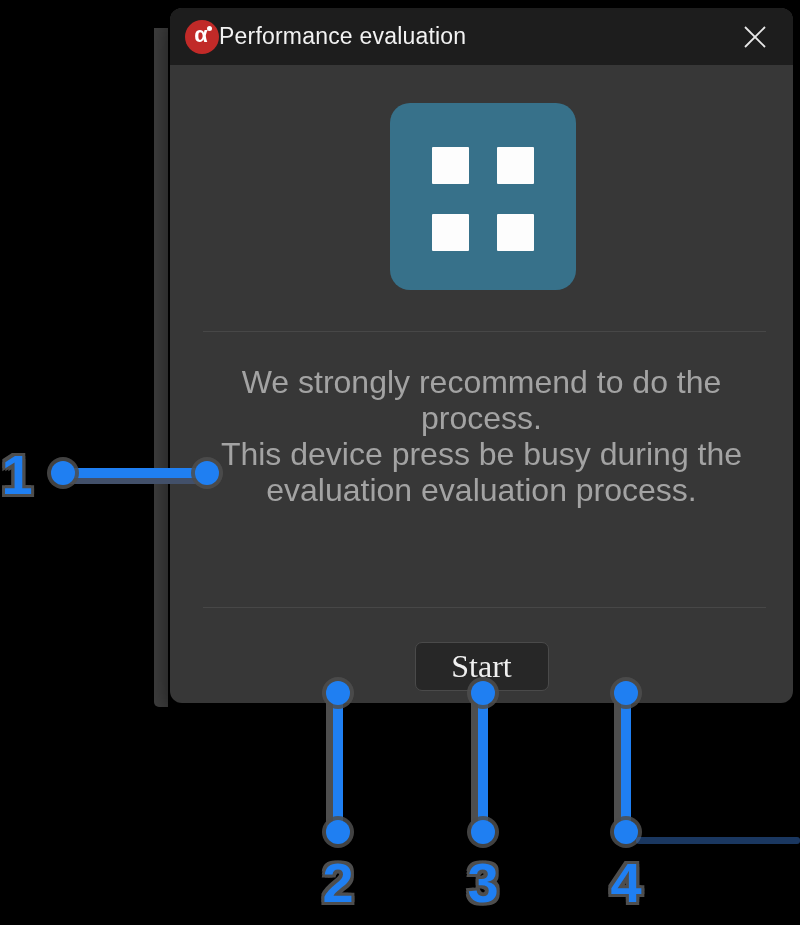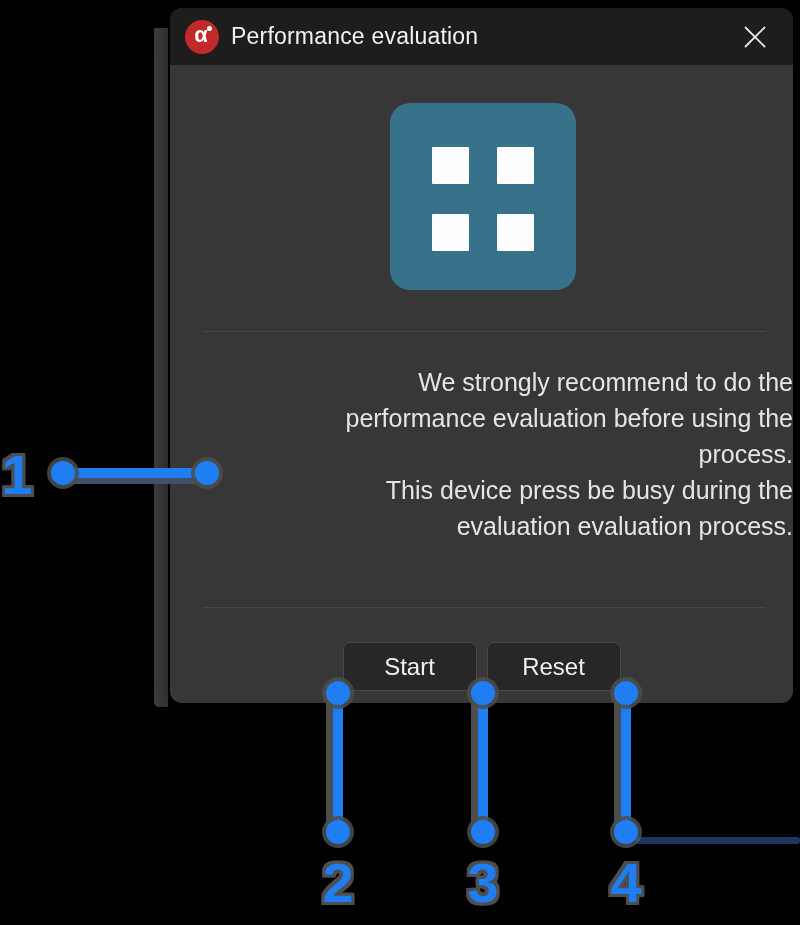--- a/index.html
+++ b/index.html
@@ -30,21 +30,21 @@
   }
   .app-icon .alpha{
     color:#fff;font-size:22px;font-weight:bold;line-height:1;
     transform:translate(-1px,-2px);
   }
   .app-icon .alpha-dot{
     position:absolute;right:7px;top:6px;width:5px;height:5px;
     background:#fff;border-radius:50%;
   }
   .title{
-    margin-left:12px;color:#f2f2f2;font-size:23px;letter-spacing:.2px;
+    color:#f2f2f2;font-size:23px;letter-spacing:.2px;
     white-space:nowrap;
   }
   .close{
     margin-left:auto;margin-right:20px;width:36px;height:36px;
     background:transparent;border:none;padding:0;cursor:pointer;
     display:flex;align-items:center;justify-content:center;
   }
   
   .grid-icon{
     position:absolute;left:220px;top:95px;width:186px;height:187px;
@@ -54,30 +54,30 @@
     padding:44px 0 0 42px;box-sizing:border-box;
   }
   .grid-icon .tile{background:#fdfdfd;border-radius:1px;}
   .sep{
     position:absolute;left:33px;width:563px;height:1px;background:#474747;
   }
   .sep-top{top:323px;}
   .sep-bottom{top:599px;}
   .message{
     position:absolute;left:0;top:356px;width:100%;
-    color:#e5e5e5;font-size:25px;line-height:36px;text-align:right;
+    color:#a3a3a3;font-size:32px;line-height:36px;text-align:center;
   }
   .button-row{
     position:absolute;left:0;top:634px;width:100%;
     display:flex;justify-content:center;gap:10px;
   }
   .dlg-btn{
     width:134px;height:49px;background:#272727;color:#f0f0f0;
-    border:1px solid #4a4a4a;border-radius:7px;font-size:24px;
-    font-family:Liberation Sans, sans-serif;cursor:pointer;
+    border:1px solid #4a4a4a;border-radius:7px;font-size:32px;
+    font-family:Liberation Serif, serif;cursor:pointer;
     box-sizing:border-box;
   }
   
   .ann-num{
     position:absolute;color:#1f7ff2;font-size:56px;font-weight:bold;
     line-height:1;text-align:center;
     text-shadow:3px 0 0 #4e4e4e,-3px 0 0 #4e4e4e,0 3px 0 #4e4e4e,0 -3px 0 #4e4e4e,
                 3px 3px 0 #4e4e4e,-3px -3px 0 #4e4e4e,3px -3px 0 #4e4e4e,-3px 3px 0 #4e4e4e;
   }
   .ann-dot{
@@ -144,31 +144,29 @@
       <span class="tile"></span>
       <span class="tile"></span>
       <span class="tile"></span>
       <span class="tile"></span>
     </div>
 
     <div class="sep sep-top"></div>
 
     <div class="message">
       <div>We strongly recommend to do the</div>
-      <div>performance evaluation before using the</div>
       <div>process.</div>
       <div>This device press be busy during the</div>
       <div>evaluation evaluation process.</div>
     </div>
 
     <div class="sep sep-bottom"></div>
 
     <div class="button-row">
       <button class="dlg-btn">Start</button>
-      <button class="dlg-btn">Reset</button>
     </div>
 
   </div>
 
   <div class="ann-num num-1">1</div>
   <div class="ann-hline line-1"></div>
   <div class="ann-dot dot-1a"></div>
   <div class="ann-dot dot-1b"></div>
 
   <div class="ann-vline line-2"></div>

